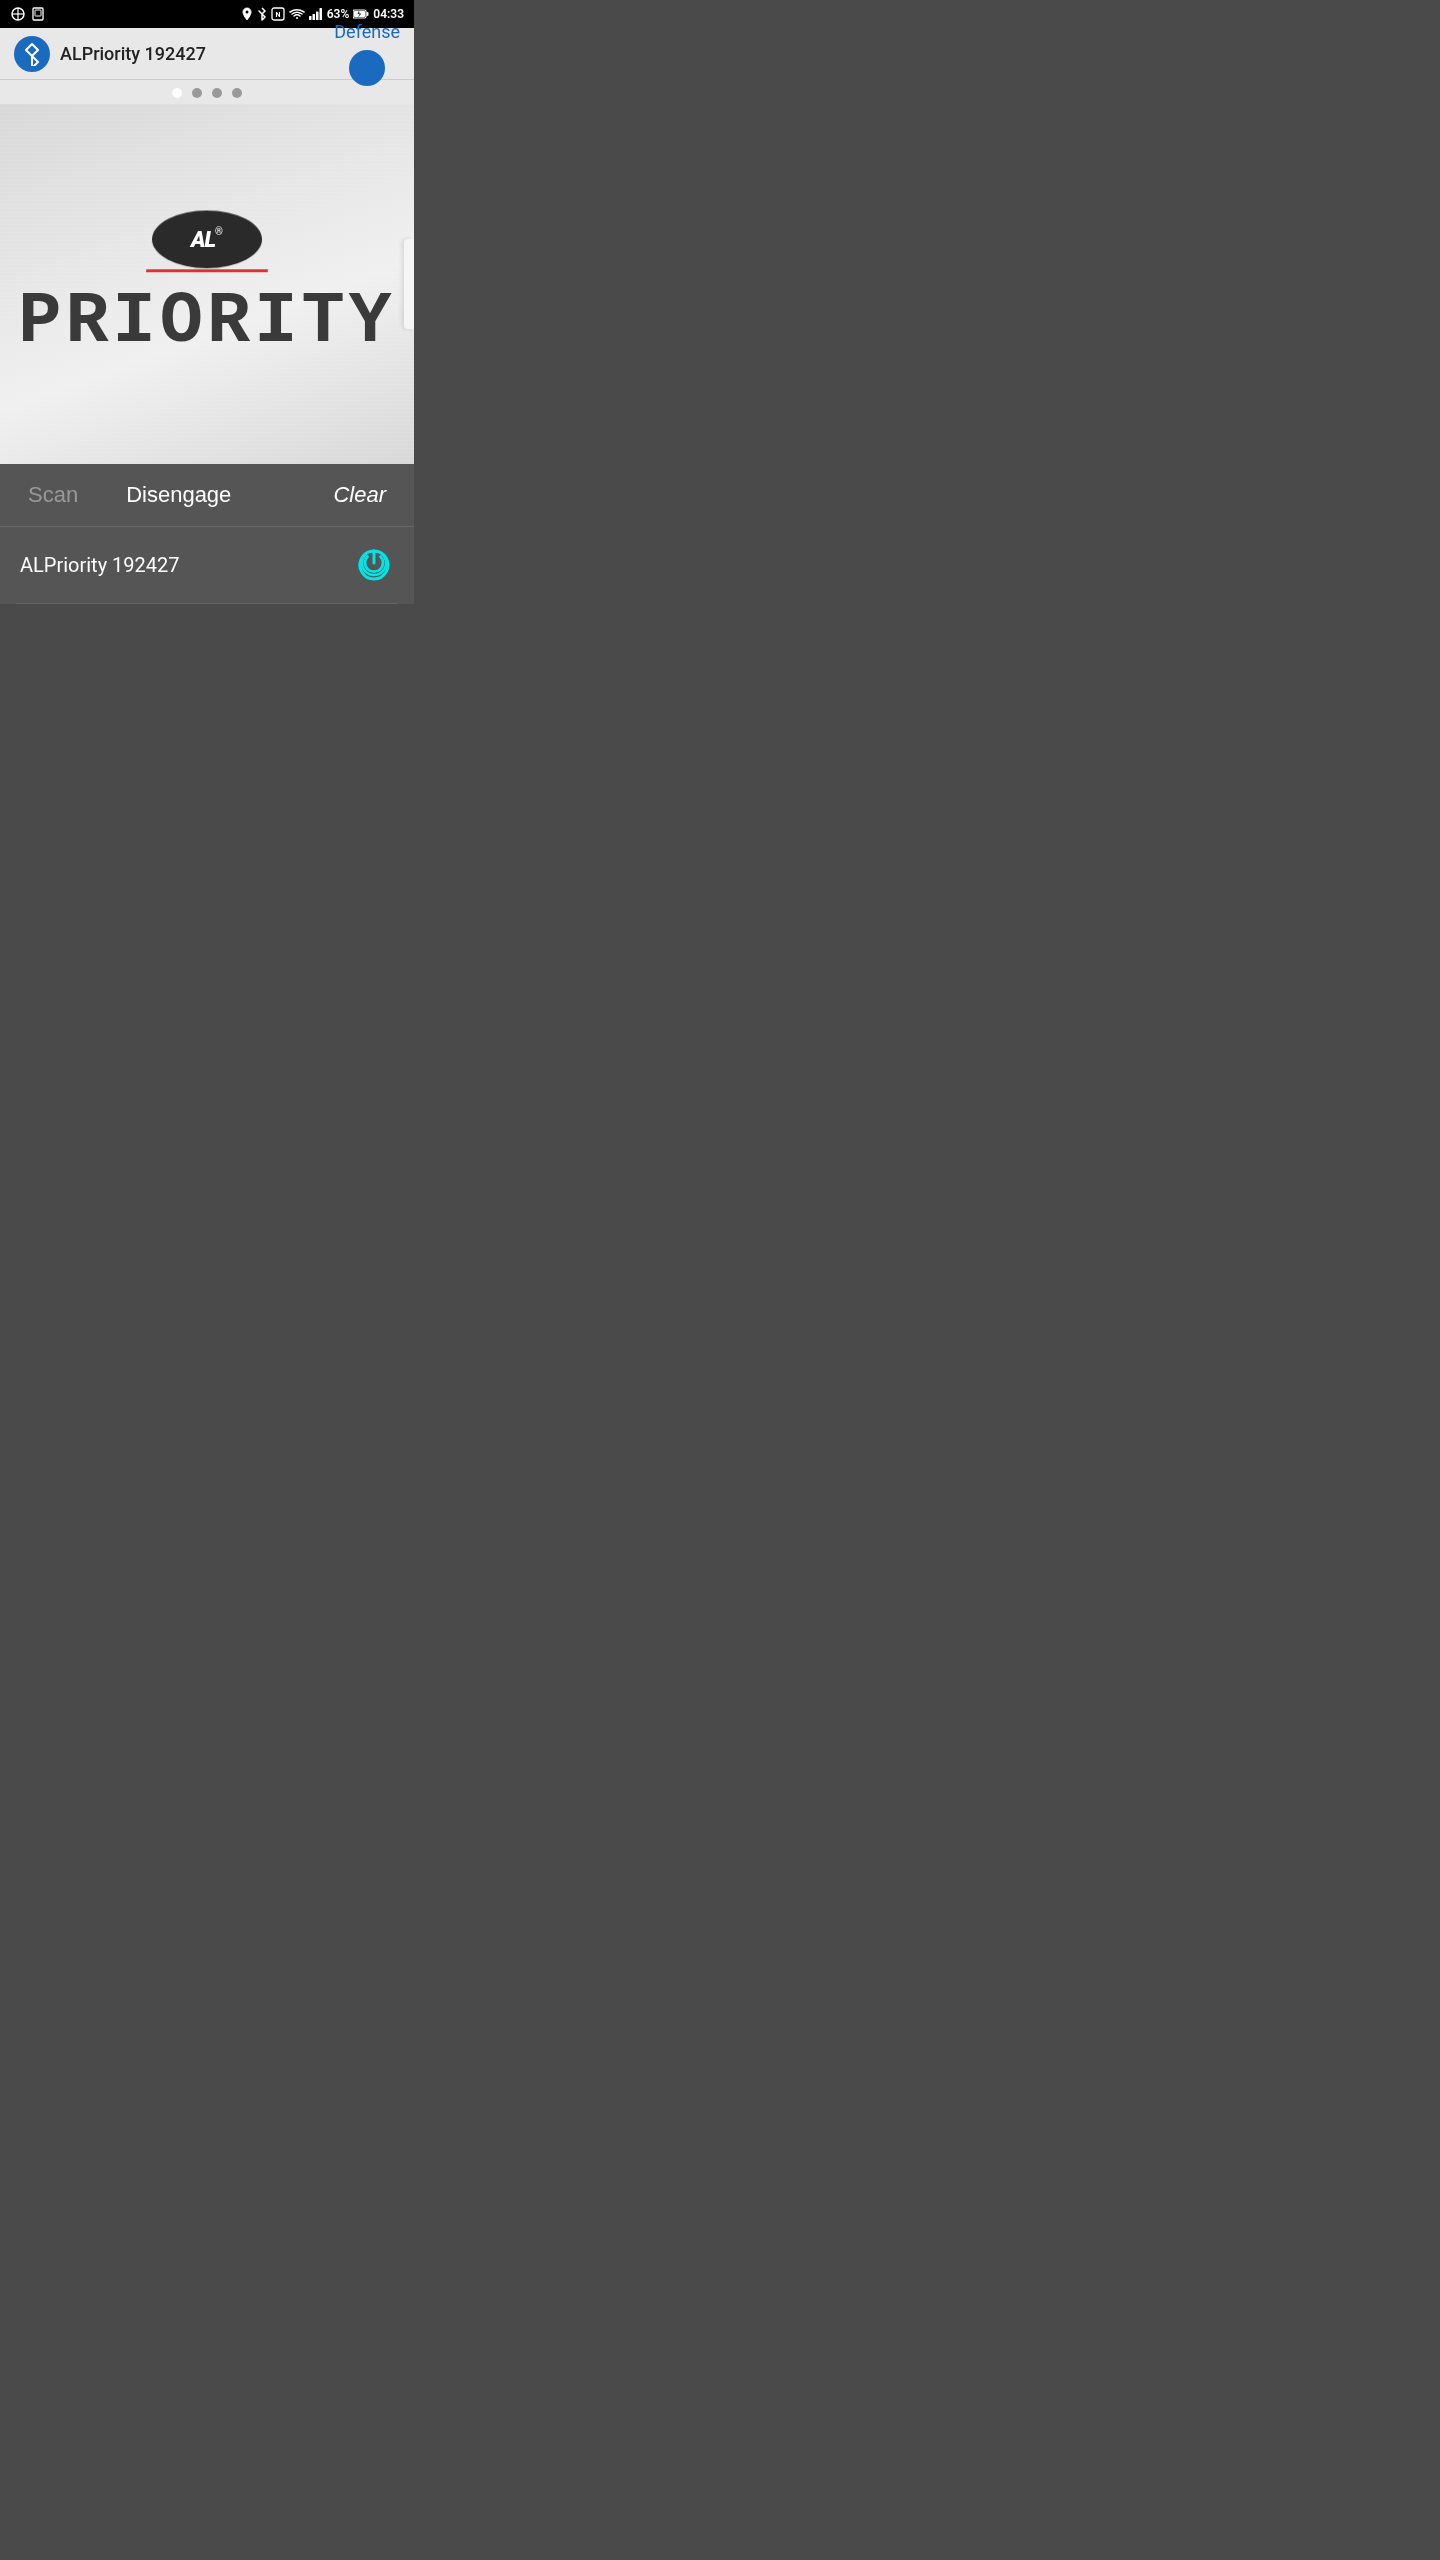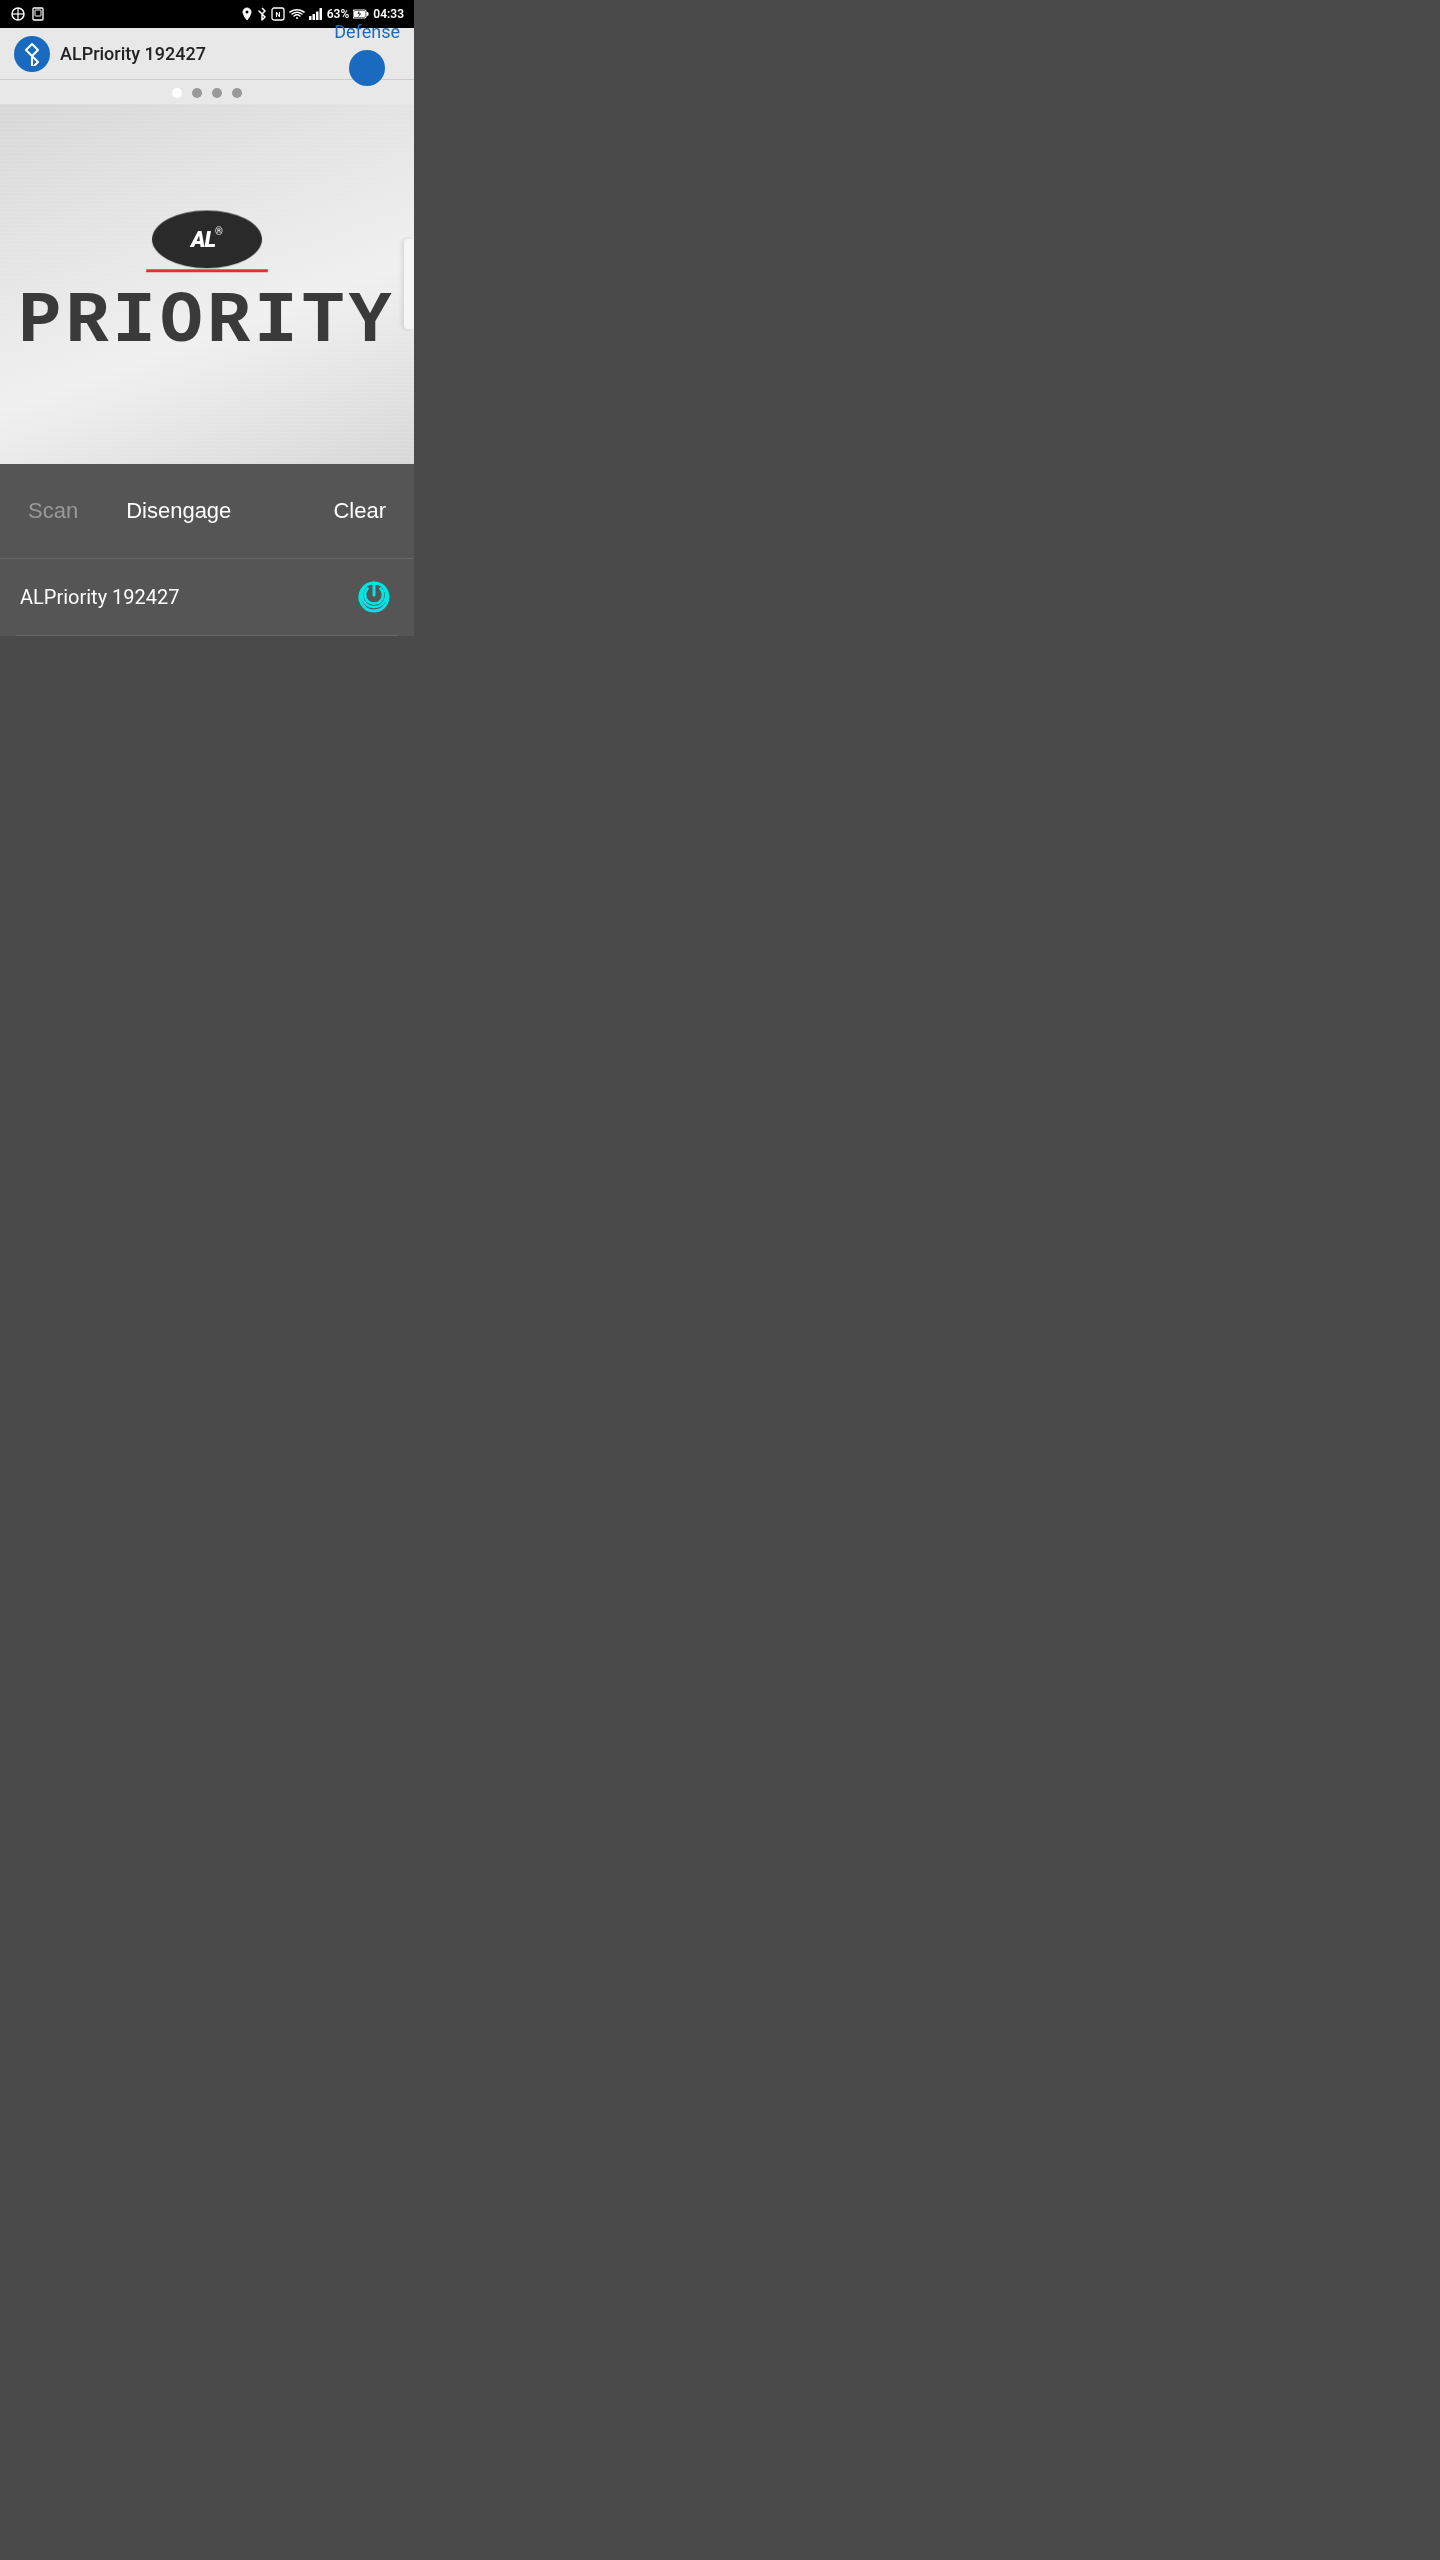--- a/index.html
+++ b/index.html
@@ -198,38 +198,39 @@
       background: #f5f5f5;
       border-radius: 4px 0 0 4px;
       box-shadow: -2px 0 4px rgba(0,0,0,0.1);
     }
 
     
     .action-bar {
       background: #555;
       display: flex;
       align-items: center;
-      padding: 30px 20px;
+      padding: 14px 20px;
       border-bottom: 1px solid #666;
     }
     .action-btn {
       background: none;
       border: none;
       cursor: pointer;
       font-size: 22px;
       font-weight: 500;
       color: #999;
       padding: 4px 8px;
     }
     .action-btn.active {
       color: #fff;
       margin-left: 32px;
     }
     .action-btn.right {
       margin-left: auto;
+      font-style: italic;
     }
 
     
     .device-list {
       background: #555;
       padding: 0 16px;
     }
     .device-item {
       display: flex;
       align-items: center;

